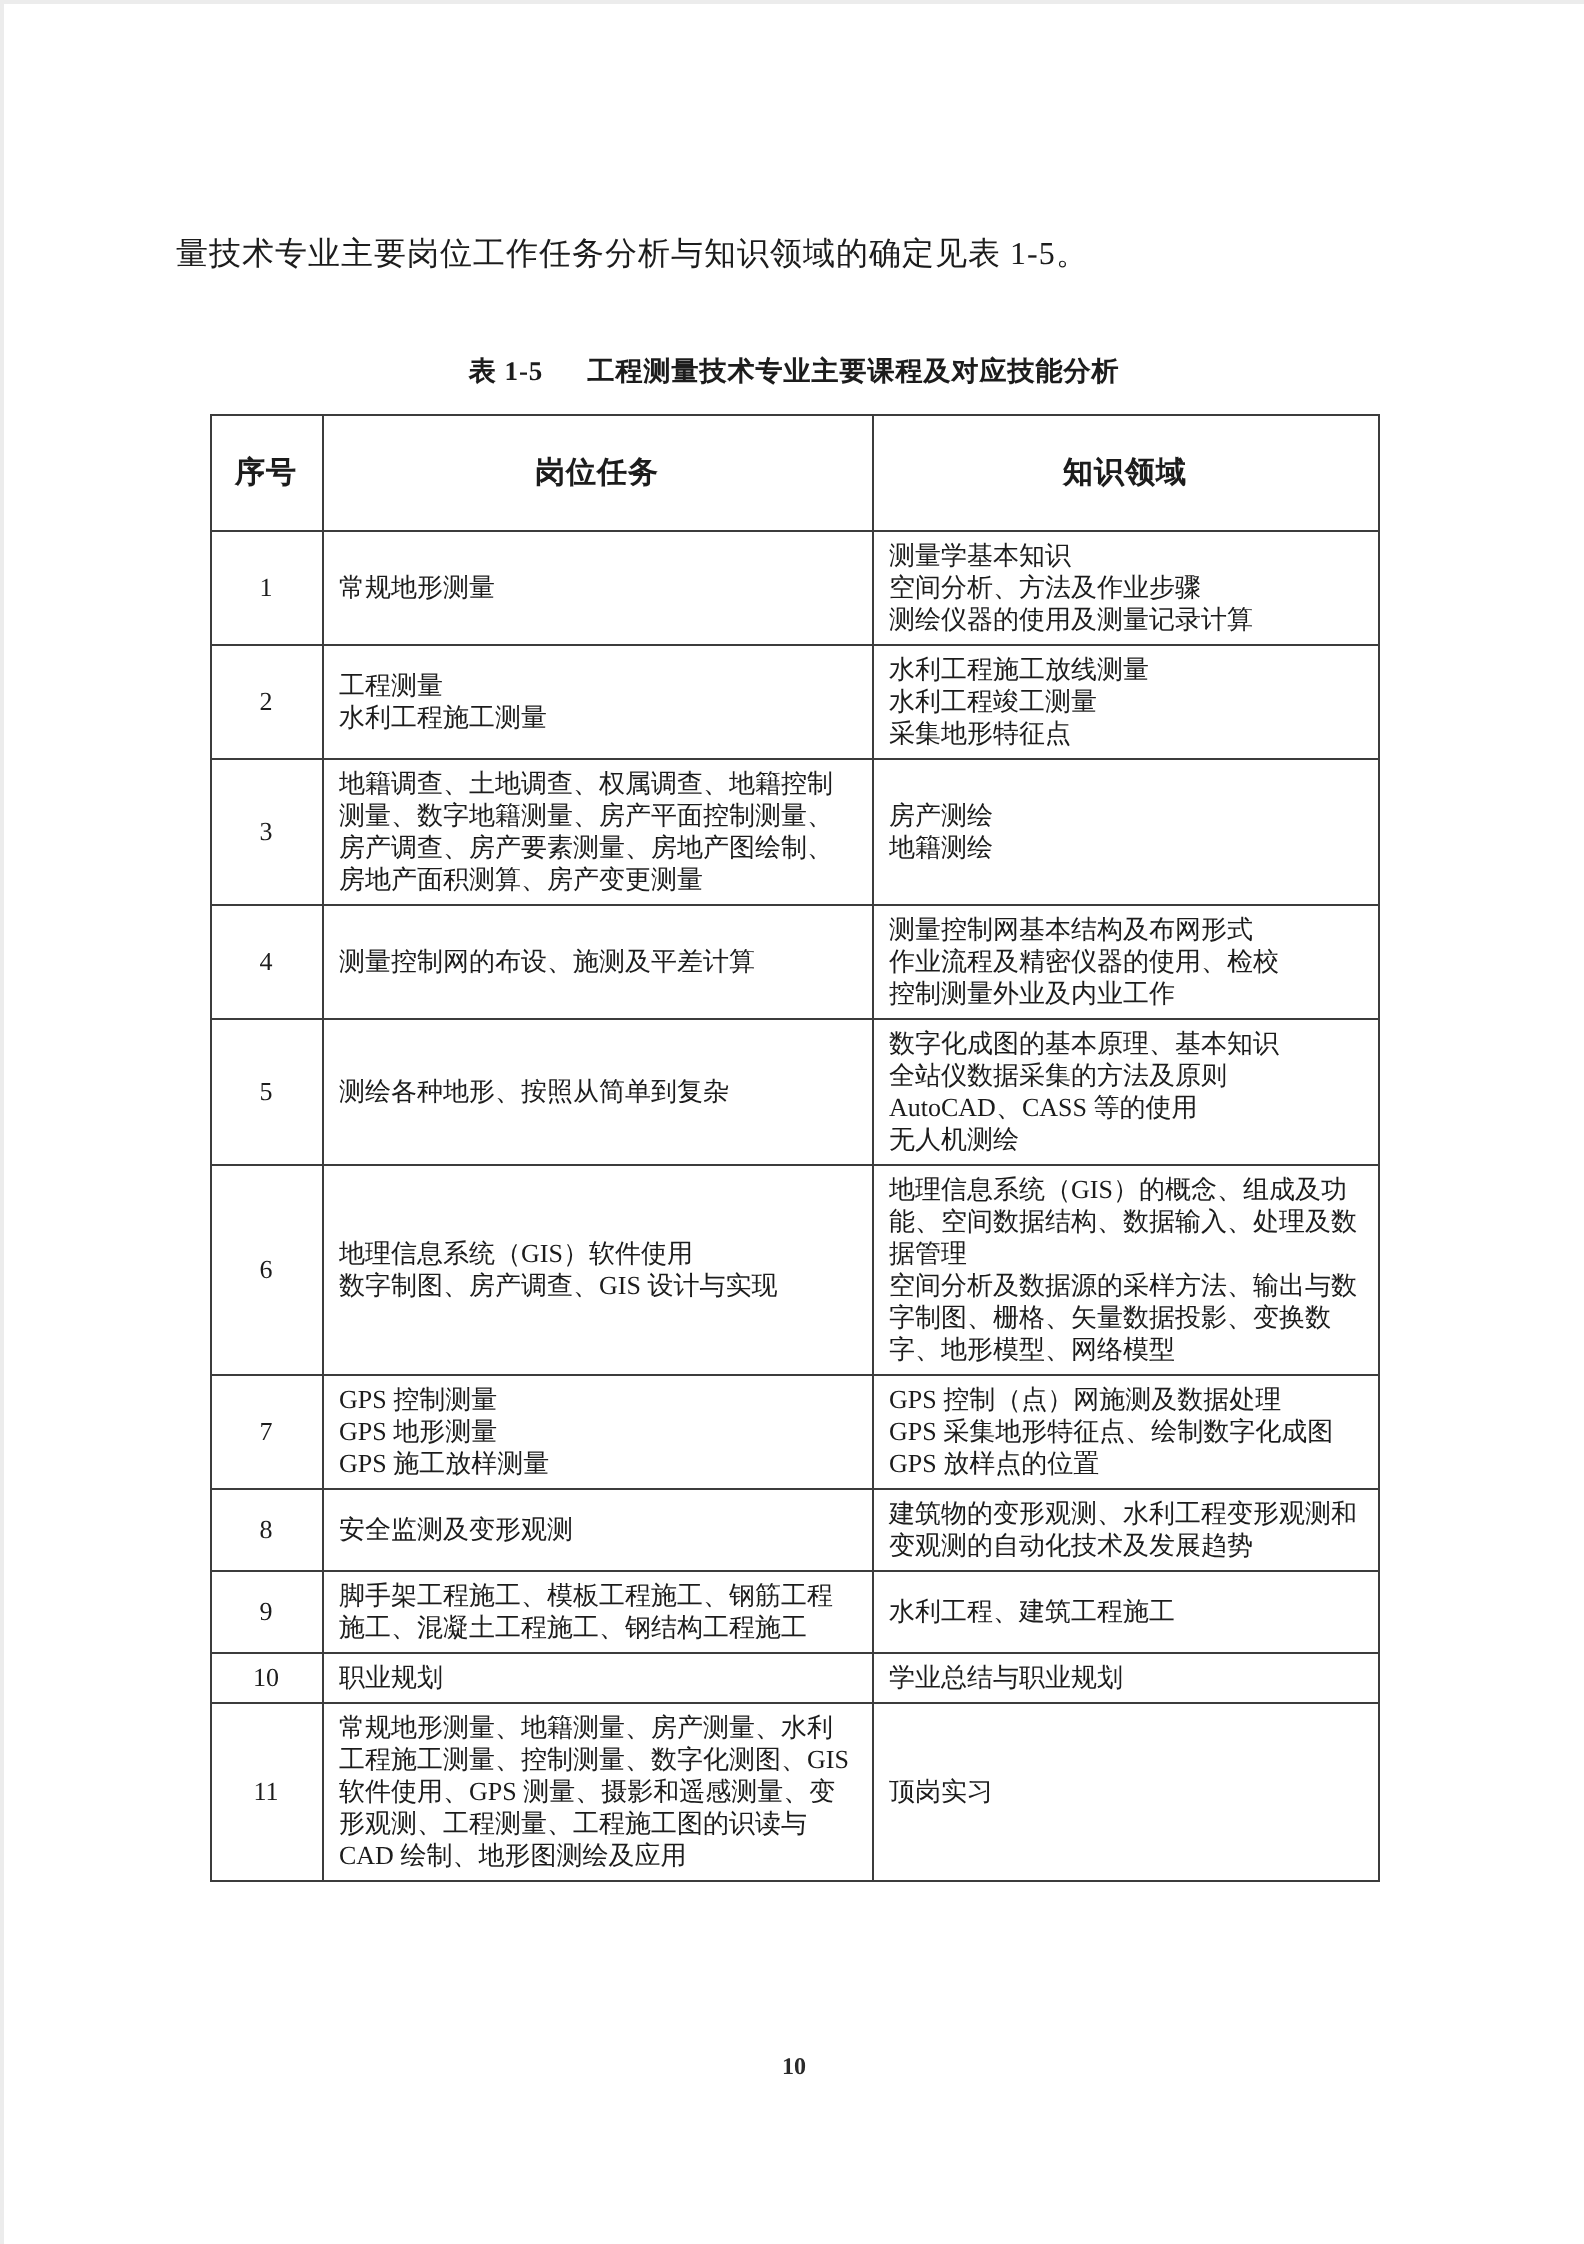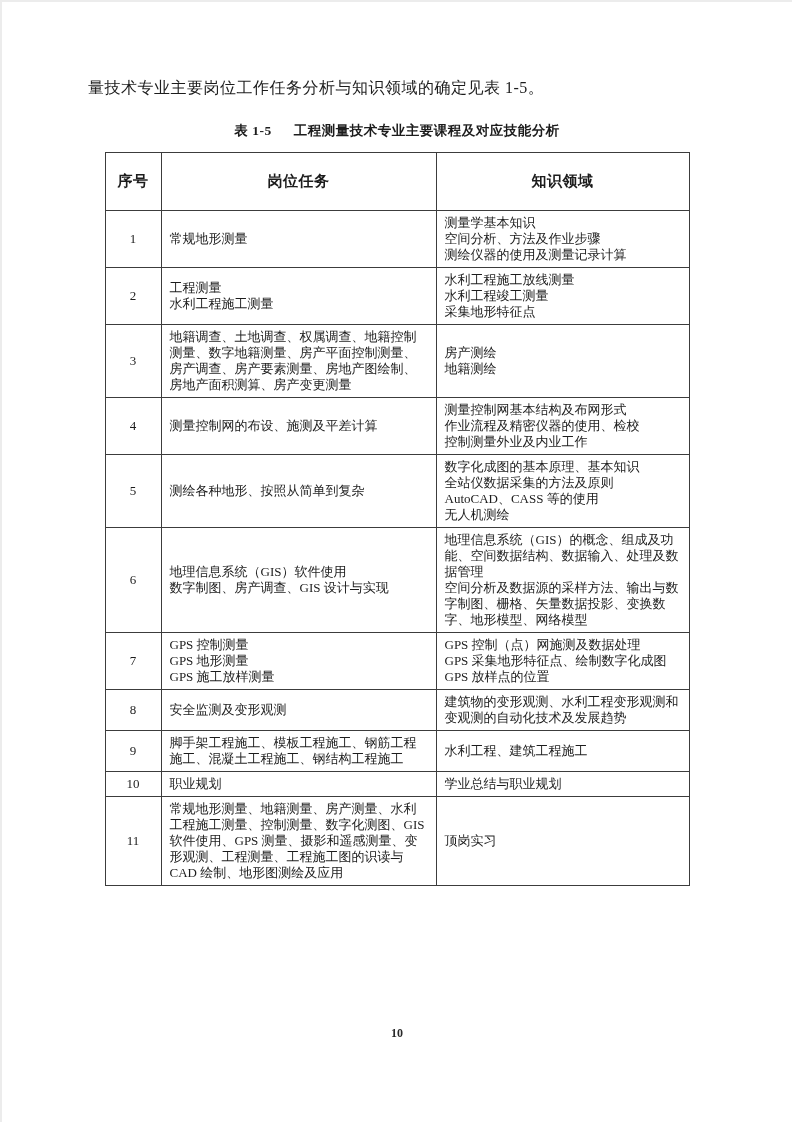--- a/index.html
+++ b/index.html
@@ -15,23 +15,24 @@
     position: absolute;
     inset: 0;
     padding: 74px 86px 0 86px;
     border-top: 2px solid #ececec;
     border-left: 2px solid #ececec;
   }
   .intro {
     font-size: 16px;
     line-height: 1.45;
     letter-spacing: 0.5px;
+    margin-top: 40px;
   }
   .table-title {
-    margin-top: 23px;
+    margin-top: 38px;
     text-align: center;
     font-size: 13.5px;
     font-weight: bold;
     letter-spacing: 0.5px;
   }
   .table-title .title-text { margin-left: 22px; }
   table.course-table {
     width: 584px;
     margin: 12px auto 0 auto;
     border-collapse: collapse;

